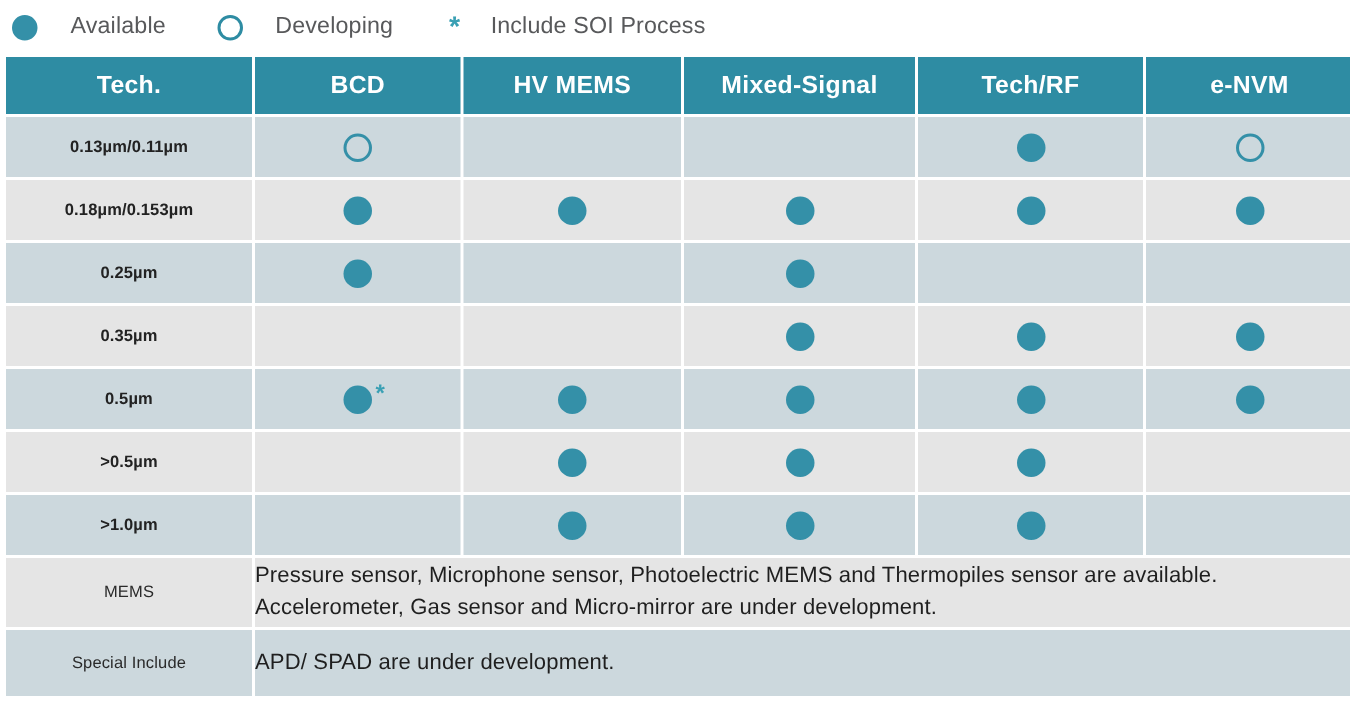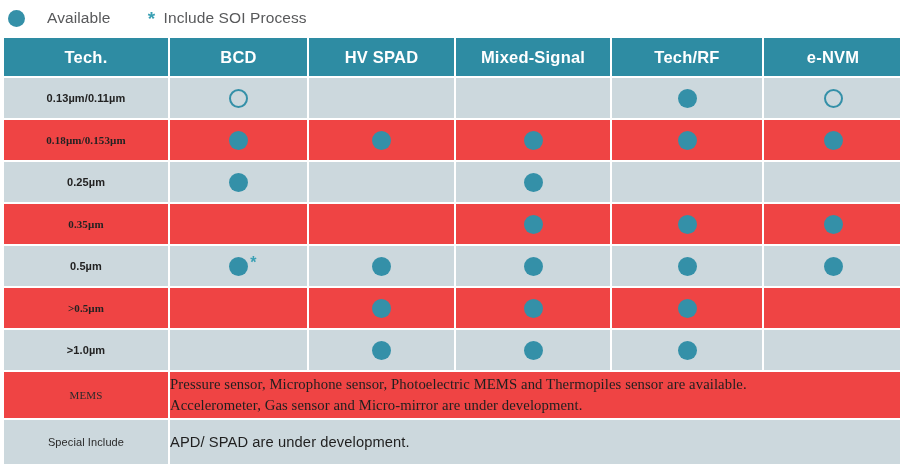--- a/index.html
+++ b/index.html
@@ -57,21 +57,21 @@
     width: 14px;
     text-align: center;
   }
   .legend-label {
     margin-left: 22px;
     font-size: 15.5px;
     color: #58595b;
     letter-spacing: 0.1px;
     white-space: nowrap;
   }
-  .legend-item.star-item .legend-label { margin-left: 5px; }
+  .legend-item.star-item .legend-label { margin-left: 17px; }
 
   
   .table-wrap {
     padding: 0 2px 0 2px;
     box-sizing: border-box;
     width: 900px;
   }
   table.tech {
     border-collapse: separate;
     border-spacing: 2px 2px;
@@ -96,21 +96,21 @@
     color: #ffffff;
     font-size: 16.5px;
     font-weight: 700;
     height: 38px;
     text-align: center;
     vertical-align: middle;
     letter-spacing: 0.2px;
   }
 
   tbody tr.odd  td { background: #ccd8dd; }
-  tbody tr.even td { background: #ef4444; font-family: Liberation Serif, serif; }
+  tbody tr.even td { background: #e5e5e5; }
 
   tbody td {
     height: 40px;
     text-align: center;
     vertical-align: middle;
     font-size: 14.5px;
     color: #2a2a2a;
     font-weight: 700;
     letter-spacing: 0.1px;
   }
@@ -172,20 +172,24 @@
   tr.mems td { height: 46px; }
   tr.special td { height: 44px; }
 </style>
 </head>
 <body>
 
 <div class="legend">
   <div class="legend-item">
     <span class="marker-filled"></span>
     <span class="legend-label">Available</span>
+  </div>
+  <div class="legend-item">
+    <span class="marker-open"></span>
+    <span class="legend-label">Developing</span>
   </div>
   <div class="legend-item star-item">
     <span class="legend-star">*</span>
     <span class="legend-label">Include SOI Process</span>
   </div>
 </div>
 
 <div class="table-wrap">
 <table class="tech">
   <colgroup>
@@ -193,21 +197,21 @@
         <col class="c-bcd">
         <col class="c-hv">
     <col class="c-ms">
         <col class="c-lrf">
         <col class="c-env">
   </colgroup>
   <thead>
     <tr>
       <th>Tech.</th>
       <th>BCD</th>
-      <th>HV SPAD</th>
+      <th>HV MEMS</th>
       <th>Mixed-Signal</th>
       <th>Tech/RF</th>
       <th>e-NVM</th>
     </tr>
   </thead>
   <tbody>
 
     <tr class="odd">
       <td class="label-cell">0.13µm/0.11µm</td>
       <td>

